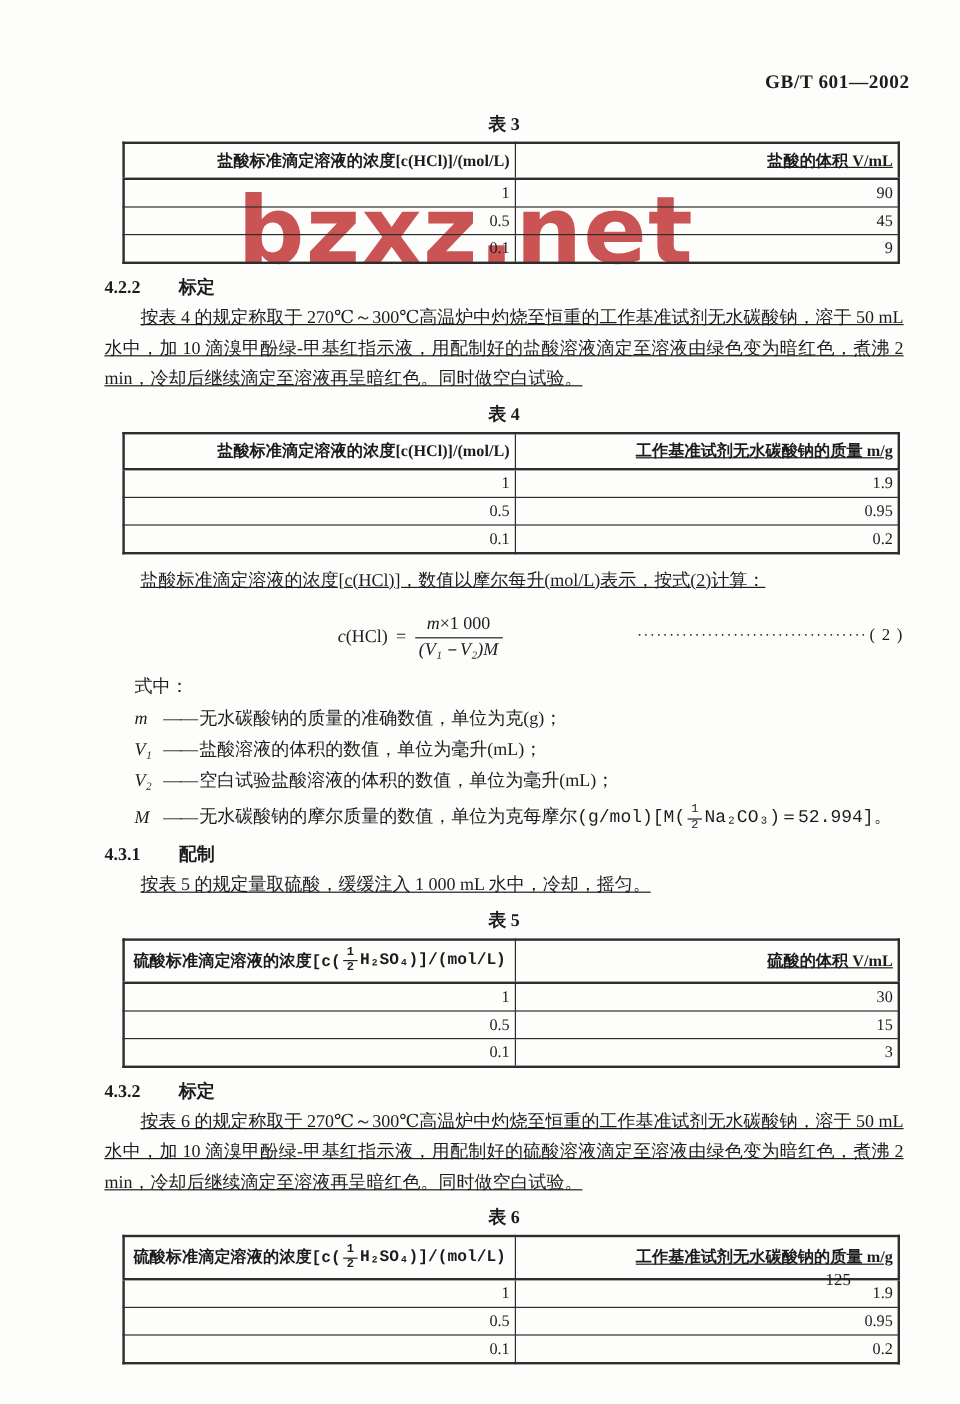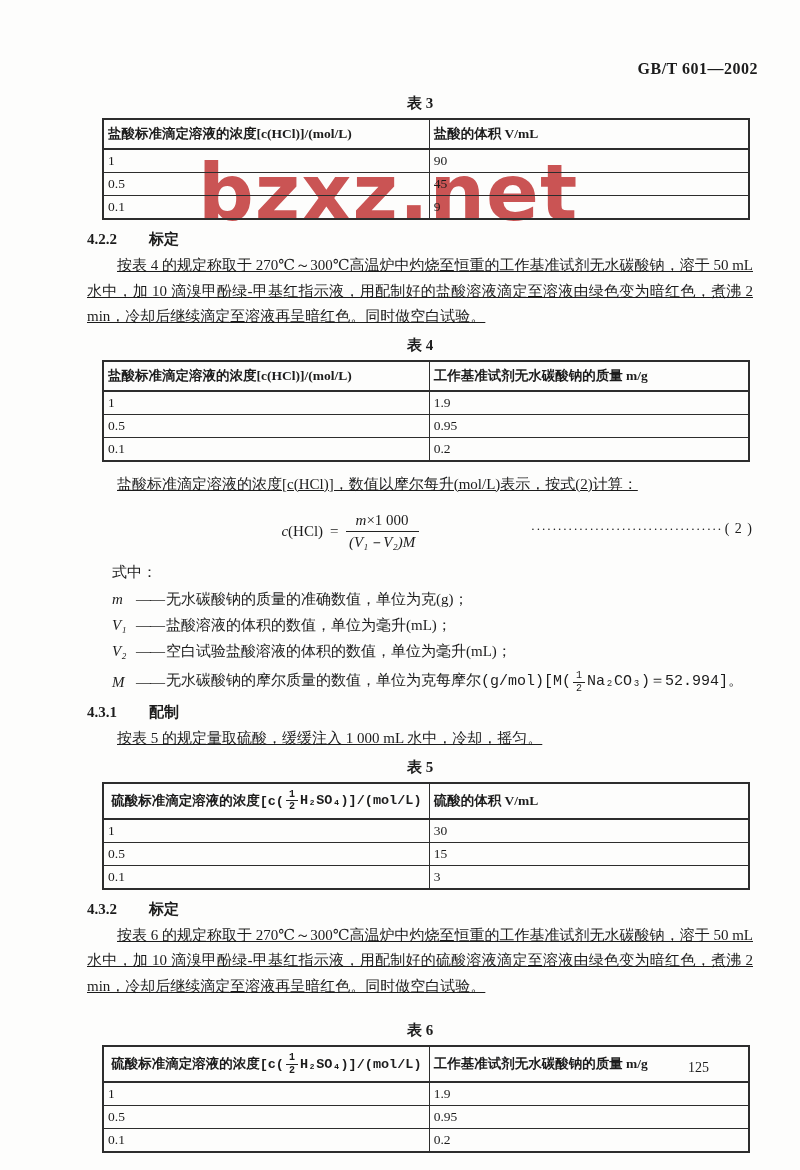--- a/index.html
+++ b/index.html
@@ -58,31 +58,31 @@
   }
   table.std-table {
     width: 648px;
     margin-left: 15px;
     border-collapse: collapse;
     border: 2px solid #2d2d2d;
     background: transparent;
   }
   table.std-table th, table.std-table td {
     border: 1px solid #2d2d2d;
-    text-align: left;
+    text-align: right;
     font-size: 13.5px;
     padding: 3px 4px;
   }
   table.std-table thead th {
     font-weight: 700;
     padding: 5px 4px;
     border-bottom: 2px solid #2d2d2d;
   }
   table.std-table .c1 { width: 50.5%; }
-  table.std-table .c2 { width: 49.5%; }
+  table.std-table .c2 { width: 49.5%; text-decoration: underline; }
   .var { font-style: italic; }
   .heading {
     font-weight: 700;
     font-size: 15px;
     margin: 10px 0 2px 0;
   }
   .heading .h-num { margin-right: 32px; }
   .para {
     margin: 4px 0 2px 0;
     text-indent: 2em;
@@ -296,21 +296,21 @@
           <td>3</td>
         </tr>
       </tbody>
     </table>
 
     <div class="heading">
       <span class="h-num">4.3.2</span><span>标定</span>
     </div>
     <div class="para">按表 6 的规定称取于 270℃～300℃高温炉中灼烧至恒重的工作基准试剂无水碳酸钠，溶于 50 mL 水中，加 10 滴溴甲酚绿-甲基红指示液，用配制好的硫酸溶液滴定至溶液由绿色变为暗红色，煮沸 2 min，冷却后继续滴定至溶液再呈暗红色。同时做空白试验。</div>
 
-    <div class="tbl-caption" style="margin-top:22px;">表 6</div>
+    <div class="tbl-caption" style="margin-top:6px;">表 6</div>
     <table class="std-table">
       <thead>
         <tr>
           <th class="c1">
             <span class="def-text" style="justify-content:center; width:100%;">
               <span>硫酸标准滴定溶液的浓度[c(</span>
               <span class="frac-inline">
                 <span class="fnum">1</span>
                 <span class="fden">2</span>
               </span>

